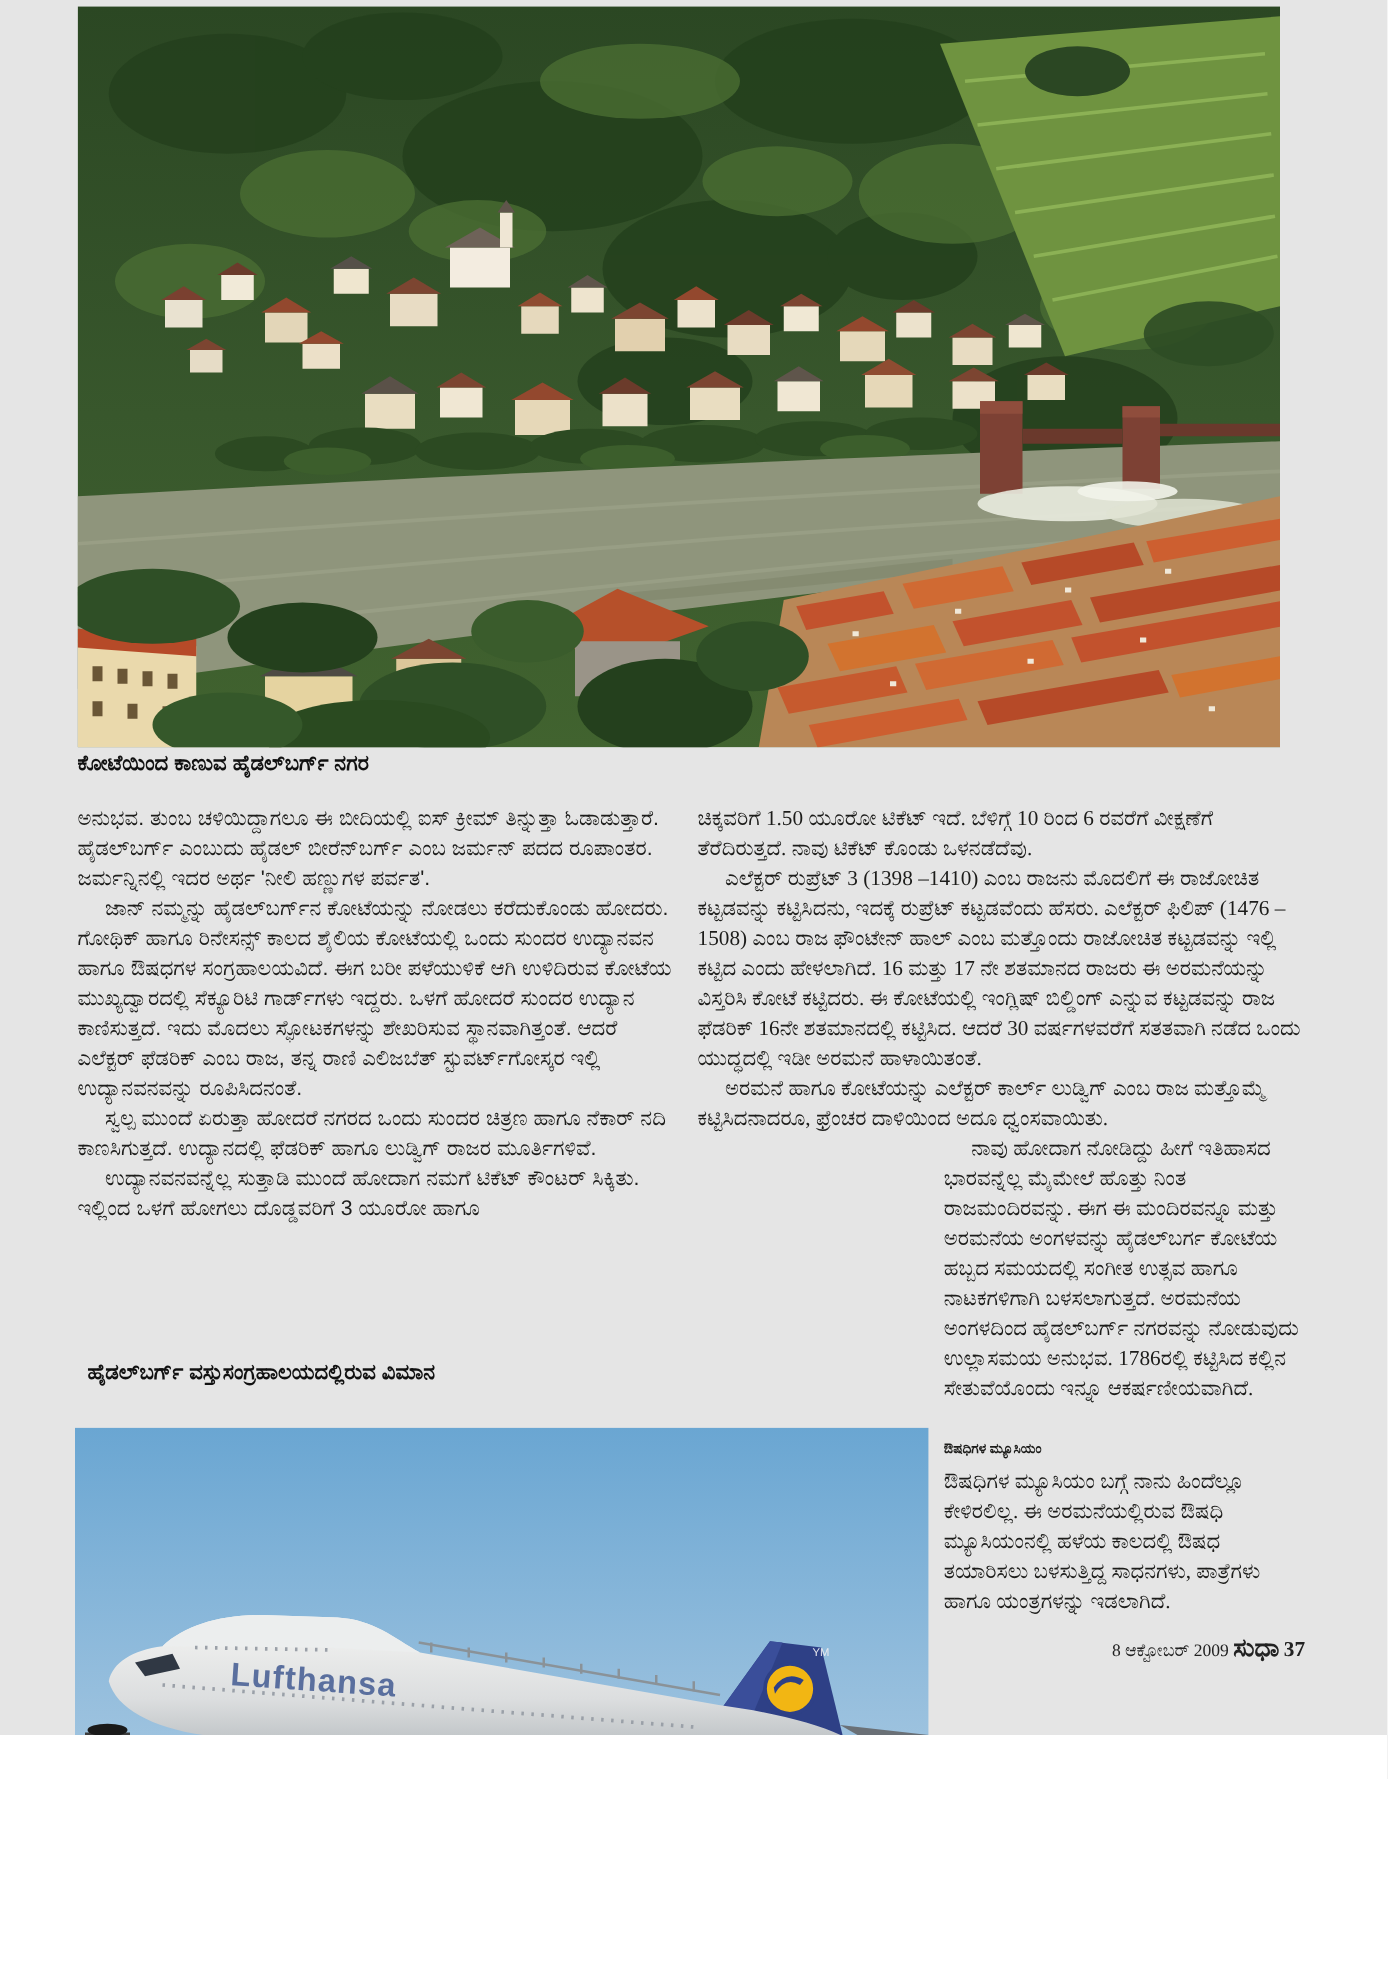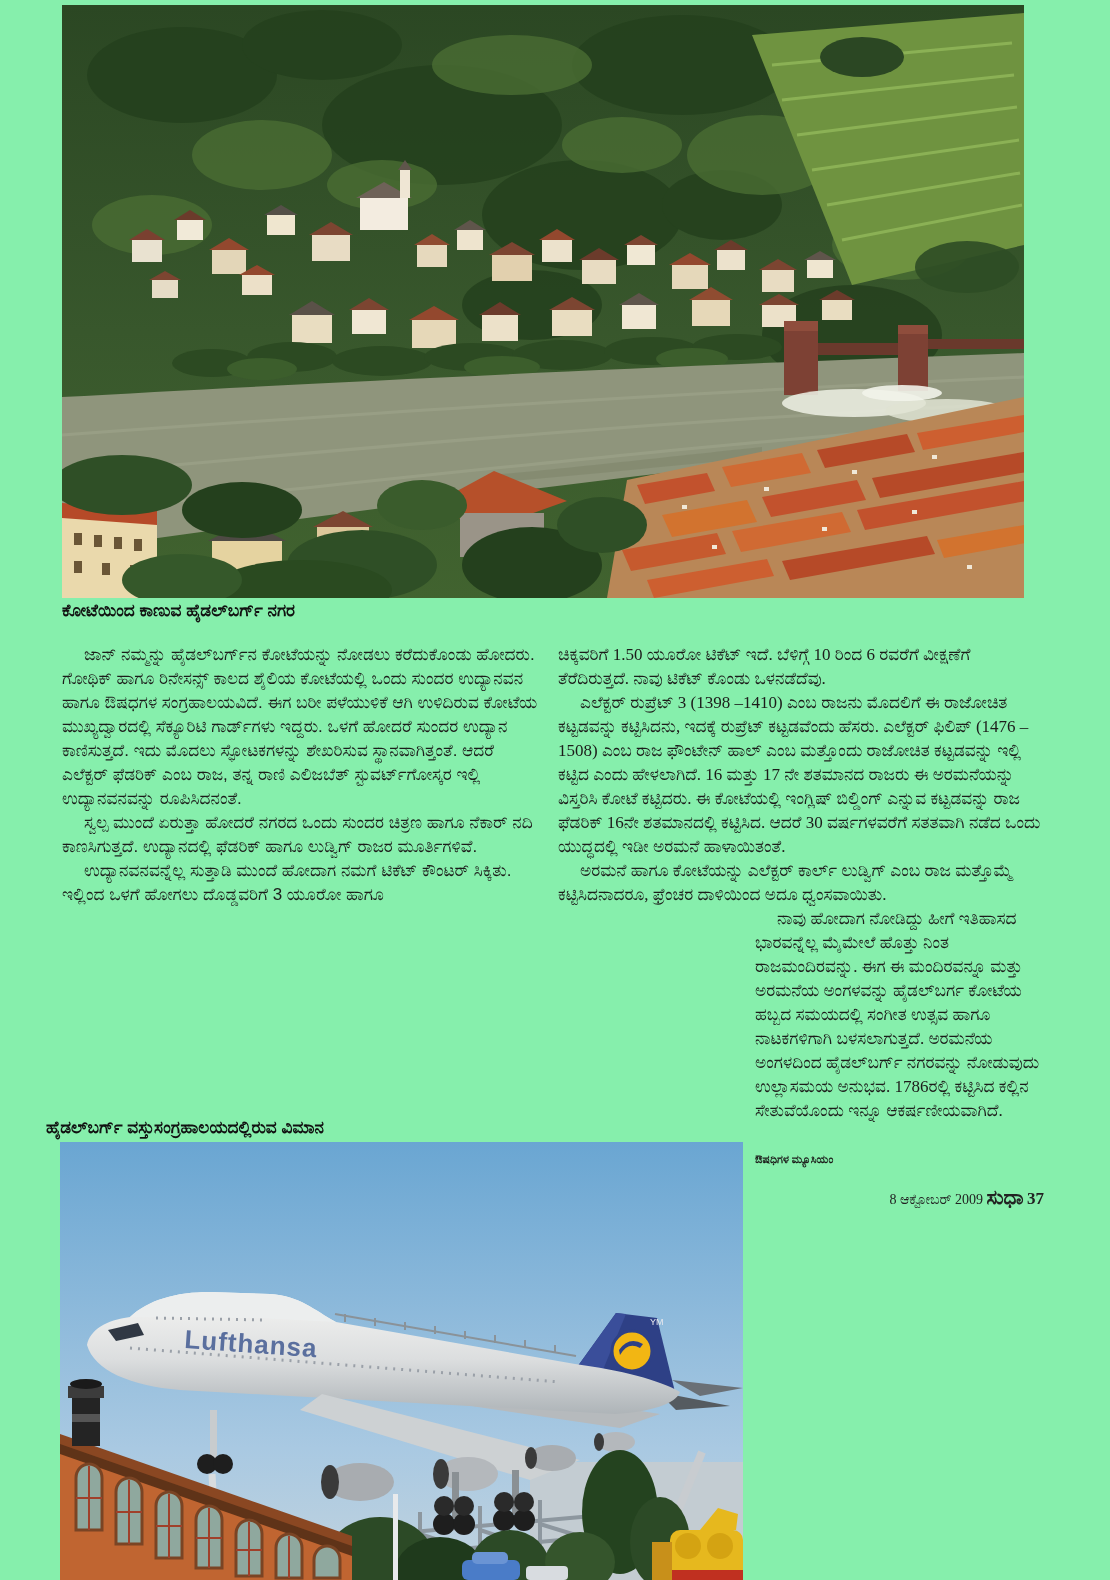--- a/index.html
+++ b/index.html
@@ -1,24 +1,24 @@
 <!DOCTYPE html>
 <html><head>
 <meta charset="utf-8">
 <style>
   html,body{margin:0;padding:0;background:#ffffff;}
-  .page{position:relative;width:1110px;height:1580px;background:#86efac;overflow:hidden;
+  .page{position:relative;width:1110px;height:1388px;background:#e5e5e5;overflow:hidden;
         font-family:"Liberation Sans",sans-serif;color:#1c1c1a;}
   .photo{position:absolute;overflow:hidden;}
   .photo svg{display:block;width:100%;height:100%;}
   .photo-top{left:62px;top:5px;width:962px;height:593px;}
   .photo-plane{left:60px;top:1142px;width:683px;height:438px;text-align:right;}
   .caption{position:absolute;font-weight:bold;font-size:17px;color:#111;}
   .caption-top{left:62px;top:601px;}
-  .caption-plane{left:46px;top:1088px;margin-top:30px;}
+  .caption-plane{left:70px;top:1088px;}
   .col{position:absolute;font-size:17px;line-height:24px;text-align:left;}
   .col-left{left:62px;top:643px;width:478px;}
   .col-right{left:558px;top:643px;width:486px;font-family:Liberation Serif, serif;}
   .col p{margin:0;}
   .indent{text-indent:22px;}
   .wrap-spacer{float:left;width:197px;height:514px;margin-top:26px;}
   .section-heading{font-weight:bold;font-size:11px;margin:24px 0 2px 0;}
   .footer{text-align:right;margin-top:14px;font-size:14px;color:#222;}
   .footer .mag{font-weight:bold;font-size:20px;}
   .footer .pg{font-weight:bold;font-size:17px;}
@@ -281,34 +281,36 @@
         <ellipse cx="540" cy="520" rx="45" ry="28" fill="#2f4f26"></ellipse>
         <ellipse cx="240" cy="585" rx="90" ry="30" fill="#2a4a20"></ellipse>
         <ellipse cx="120" cy="575" rx="60" ry="26" fill="#35582a"></ellipse>
       </g>
     </svg>
   </div>
 
   <div class="caption caption-top">ಕೋಟೆಯಿಂದ ಕಾಣುವ ಹೈಡಲ್‌ಬರ್ಗ್ ನಗರ</div>
 
   <div class="col col-left">
+    <p>ಅನುಭವ. ತುಂಬ ಚಳಿಯಿದ್ದಾಗಲೂ ಈ ಬೀದಿಯಲ್ಲಿ ಐಸ್ ಕ್ರೀಮ್ ತಿನ್ನುತ್ತಾ ಓಡಾಡುತ್ತಾರೆ. ಹೈಡಲ್‌ಬರ್ಗ್ ಎಂಬುದು ಹೈಡಲ್ ಬೀರೆನ್‌ಬರ್ಗ್ ಎಂಬ ಜರ್ಮನ್ ಪದದ ರೂಪಾಂತರ. ಜರ್ಮನ್ನಿನಲ್ಲಿ ಇದರ ಅರ್ಥ 'ನೀಲಿ ಹಣ್ಣುಗಳ ಪರ್ವತ'.</p>
     <p class="indent">ಜಾನ್ ನಮ್ಮನ್ನು ಹೈಡಲ್‌ಬರ್ಗ್‌ನ ಕೋಟೆಯನ್ನು ನೋಡಲು ಕರೆದುಕೊಂಡು ಹೋದರು. ಗೋಥಿಕ್ ಹಾಗೂ ರಿನೇಸನ್ಸ್ ಕಾಲದ ಶೈಲಿಯ ಕೋಟೆಯಲ್ಲಿ ಒಂದು ಸುಂದರ ಉದ್ಯಾನವನ ಹಾಗೂ ಔಷಧಗಳ ಸಂಗ್ರಹಾಲಯವಿದೆ. ಈಗ ಬರೀ ಪಳೆಯುಳಿಕೆ ಆಗಿ ಉಳಿದಿರುವ ಕೋಟೆಯ ಮುಖ್ಯದ್ವಾರದಲ್ಲಿ ಸೆಕ್ಯೂರಿಟಿ ಗಾರ್ಡ್‌ಗಳು ಇದ್ದರು. ಒಳಗೆ ಹೋದರೆ ಸುಂದರ ಉದ್ಯಾನ ಕಾಣಿಸುತ್ತದೆ. ಇದು ಮೊದಲು ಸ್ಫೋಟಕಗಳನ್ನು ಶೇಖರಿಸುವ ಸ್ಥಾನವಾಗಿತ್ತಂತೆ. ಆದರೆ ಎಲೆಕ್ಟರ್ ಫೆಡರಿಕ್ ಎಂಬ ರಾಜ, ತನ್ನ ರಾಣಿ ಎಲಿಜಬೆತ್ ಸ್ಟುವರ್ಟ್‌ಗೋಸ್ಕರ ಇಲ್ಲಿ ಉದ್ಯಾನವನವನ್ನು ರೂಪಿಸಿದನಂತೆ.</p>
     <p class="indent">ಸ್ವಲ್ಪ ಮುಂದೆ ಏರುತ್ತಾ ಹೋದರೆ ನಗರದ ಒಂದು ಸುಂದರ ಚಿತ್ರಣ ಹಾಗೂ ನೆಕಾರ್ ನದಿ ಕಾಣಸಿಗುತ್ತದೆ. ಉದ್ಯಾನದಲ್ಲಿ ಫೆಡರಿಕ್ ಹಾಗೂ ಲುಡ್ವಿಗ್ ರಾಜರ ಮೂರ್ತಿಗಳಿವೆ.</p>
     <p class="indent">ಉದ್ಯಾನವನವನ್ನೆಲ್ಲ ಸುತ್ತಾಡಿ ಮುಂದೆ ಹೋದಾಗ ನಮಗೆ ಟಿಕೆಟ್ ಕೌಂಟರ್ ಸಿಕ್ಕಿತು. ಇಲ್ಲಿಂದ ಒಳಗೆ ಹೋಗಲು ದೊಡ್ಡವರಿಗೆ 3 ಯೂರೋ ಹಾಗೂ</p>
   </div>
 
   <div class="caption caption-plane">ಹೈಡಲ್‌ಬರ್ಗ್ ವಸ್ತುಸಂಗ್ರಹಾಲಯದಲ್ಲಿರುವ ವಿಮಾನ</div>
 
   <div class="col col-right">
     <p>ಚಿಕ್ಕವರಿಗೆ 1.50 ಯೂರೋ ಟಿಕೆಟ್ ಇದೆ. ಬೆಳಿಗ್ಗೆ 10 ರಿಂದ 6 ರವರೆಗೆ ವೀಕ್ಷಣೆಗೆ ತೆರೆದಿರುತ್ತದೆ. ನಾವು ಟಿಕೆಟ್ ಕೊಂಡು ಒಳನಡೆದೆವು.</p>
     <p class="indent">ಎಲೆಕ್ಟರ್ ರುಪ್ರೆಟ್ 3 (1398 –1410) ಎಂಬ ರಾಜನು ಮೊದಲಿಗೆ ಈ ರಾಜೋಚಿತ ಕಟ್ಟಡವನ್ನು ಕಟ್ಟಿಸಿದನು, ಇದಕ್ಕೆ ರುಪ್ರೆಟ್ ಕಟ್ಟಡವೆಂದು ಹೆಸರು. ಎಲೆಕ್ಟರ್ ಫಿಲಿಪ್ (1476 –1508) ಎಂಬ ರಾಜ ಫೌಂಟೇನ್ ಹಾಲ್ ಎಂಬ ಮತ್ತೊಂದು ರಾಜೋಚಿತ ಕಟ್ಟಡವನ್ನು ಇಲ್ಲಿ ಕಟ್ಟಿದ ಎಂದು ಹೇಳಲಾಗಿದೆ. 16 ಮತ್ತು 17 ನೇ ಶತಮಾನದ ರಾಜರು ಈ ಅರಮನೆಯನ್ನು ವಿಸ್ತರಿಸಿ ಕೋಟೆ ಕಟ್ಟಿದರು. ಈ ಕೋಟೆಯಲ್ಲಿ ಇಂಗ್ಲಿಷ್ ಬಿಲ್ಡಿಂಗ್ ಎನ್ನುವ ಕಟ್ಟಡವನ್ನು ರಾಜ ಫೆಡರಿಕ್ 16ನೇ ಶತಮಾನದಲ್ಲಿ ಕಟ್ಟಿಸಿದ. ಆದರೆ 30 ವರ್ಷಗಳವರೆಗೆ ಸತತವಾಗಿ ನಡೆದ ಒಂದು ಯುದ್ಧದಲ್ಲಿ ಇಡೀ ಅರಮನೆ ಹಾಳಾಯಿತಂತೆ.</p>
     <p class="indent">ಅರಮನೆ ಹಾಗೂ ಕೋಟೆಯನ್ನು ಎಲೆಕ್ಟರ್ ಕಾರ್ಲ್ ಲುಡ್ವಿಗ್ ಎಂಬ ರಾಜ ಮತ್ತೊಮ್ಮೆ ಕಟ್ಟಿಸಿದನಾದರೂ, ಫ್ರೆಂಚರ ದಾಳಿಯಿಂದ ಅದೂ ಧ್ವಂಸವಾಯಿತು.</p>
     <span class="wrap-spacer"></span>
     <p class="indent">ನಾವು ಹೋದಾಗ ನೋಡಿದ್ದು ಹೀಗೆ ಇತಿಹಾಸದ ಭಾರವನ್ನೆಲ್ಲ ಮೈಮೇಲೆ ಹೊತ್ತು ನಿಂತ ರಾಜಮಂದಿರವನ್ನು. ಈಗ ಈ ಮಂದಿರವನ್ನೂ ಮತ್ತು ಅರಮನೆಯ ಅಂಗಳವನ್ನು ಹೈಡಲ್‌ಬರ್ಗ ಕೋಟೆಯ ಹಬ್ಬದ ಸಮಯದಲ್ಲಿ ಸಂಗೀತ ಉತ್ಸವ ಹಾಗೂ ನಾಟಕಗಳಿಗಾಗಿ ಬಳಸಲಾಗುತ್ತದೆ. ಅರಮನೆಯ ಅಂಗಳದಿಂದ ಹೈಡಲ್‌ಬರ್ಗ್ ನಗರವನ್ನು ನೋಡುವುದು ಉಲ್ಲಾಸಮಯ ಅನುಭವ. 1786ರಲ್ಲಿ ಕಟ್ಟಿಸಿದ ಕಲ್ಲಿನ ಸೇತುವೆಯೊಂದು ಇನ್ನೂ ಆಕರ್ಷಣೀಯವಾಗಿದೆ.</p>
     <div class="section-heading">ಔಷಧಿಗಳ ಮ್ಯೂಸಿಯಂ</div>
+    <p>ಔಷಧಿಗಳ ಮ್ಯೂಸಿಯಂ ಬಗ್ಗೆ ನಾನು ಹಿಂದೆಲ್ಲೂ ಕೇಳಿರಲಿಲ್ಲ. ಈ ಅರಮನೆಯಲ್ಲಿರುವ ಔಷಧಿ ಮ್ಯೂಸಿಯಂನಲ್ಲಿ ಹಳೆಯ ಕಾಲದಲ್ಲಿ ಔಷಧ ತಯಾರಿಸಲು ಬಳಸುತ್ತಿದ್ದ ಸಾಧನಗಳು, ಪಾತ್ರೆಗಳು ಹಾಗೂ ಯಂತ್ರಗಳನ್ನು ಇಡಲಾಗಿದೆ.</p>
     <div class="footer">
       <span>8 ಆಕ್ಟೋಬರ್ 2009</span>
       <span class="mag">ಸುಧಾ</span>
       <span class="pg">37</span>
     </div>
   </div>
 
   <div class="photo photo-plane">
     <svg viewBox="0 0 683 438" preserveAspectRatio="none">
       <defs>

